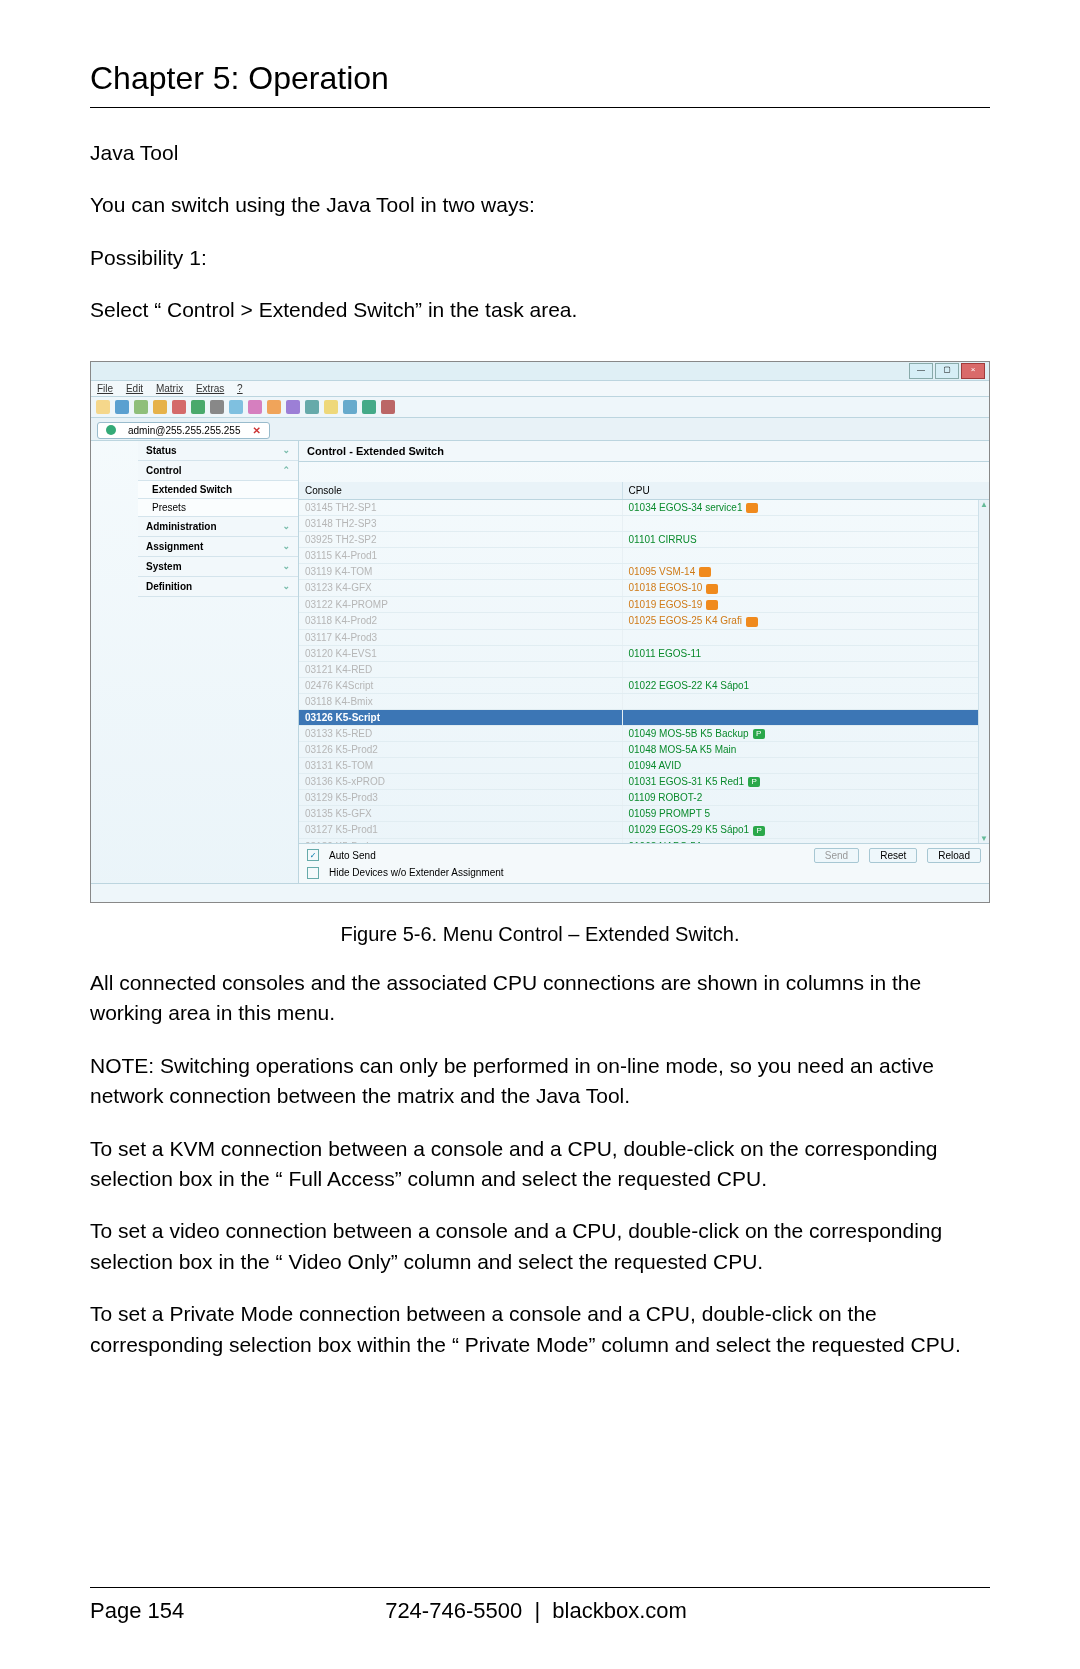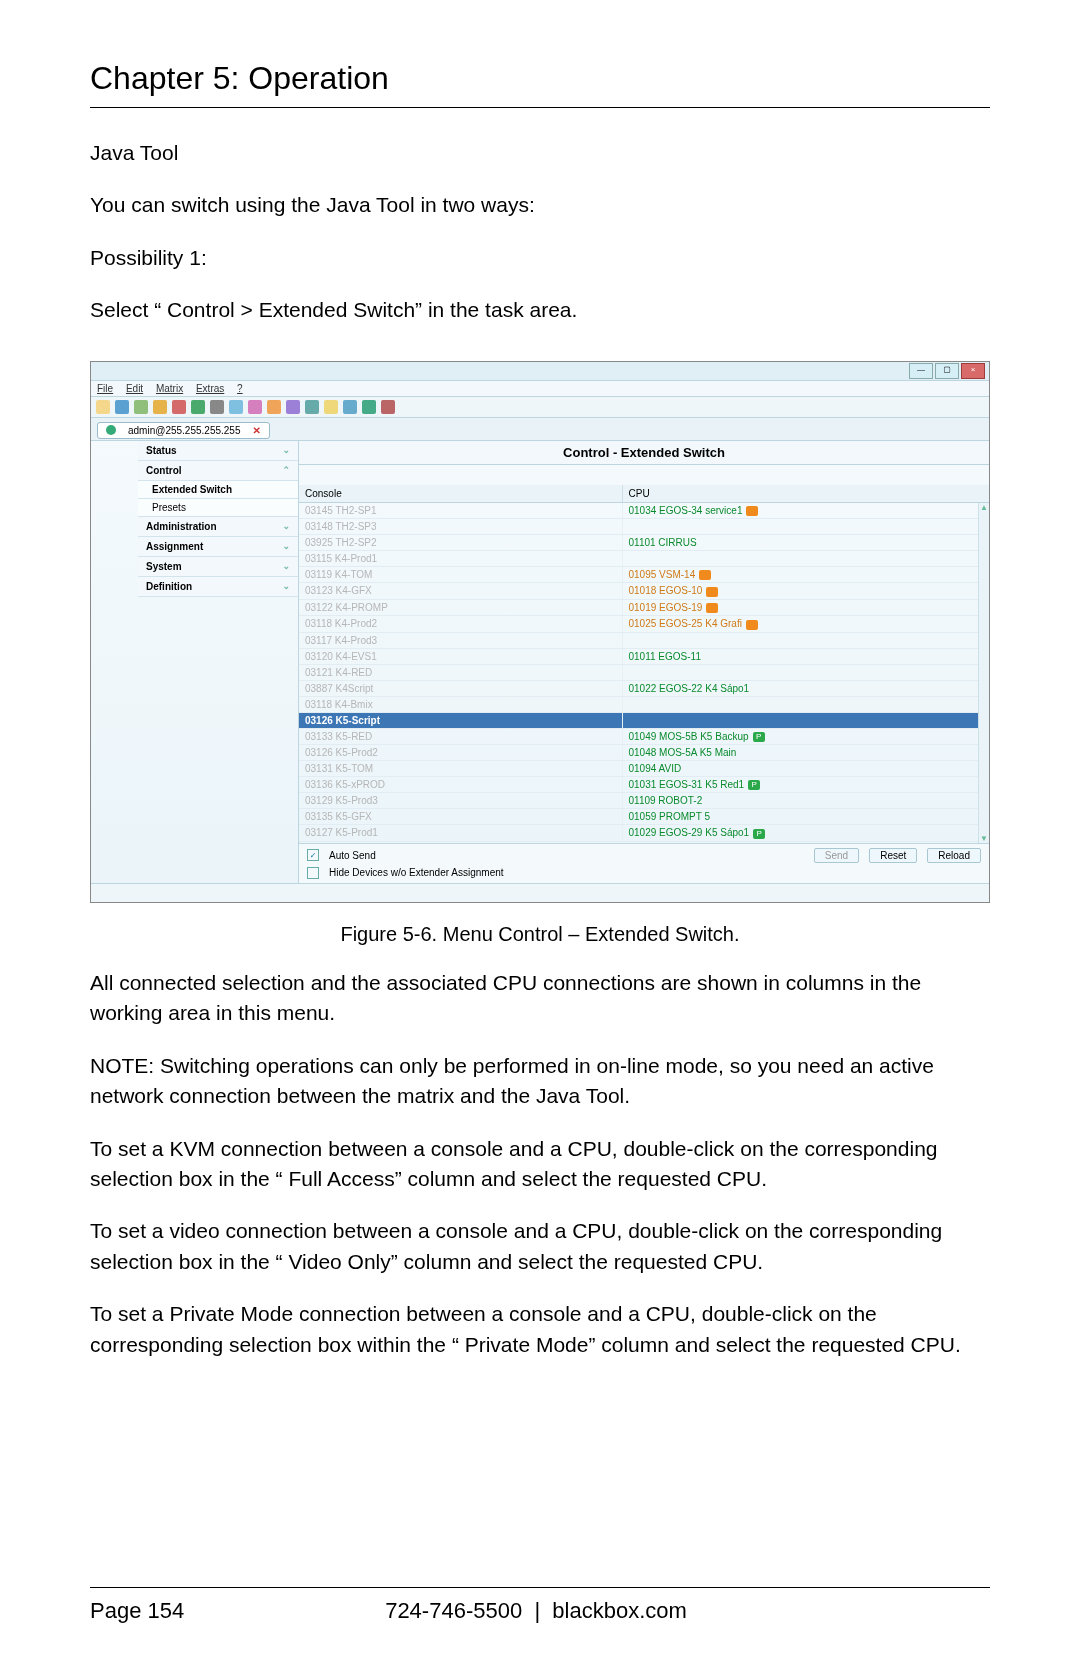--- a/index.html
+++ b/index.html
@@ -22,21 +22,21 @@
   .tabstrip { background:#e8f2f7; border-bottom:1px solid #bcd5df; height:22px; }
   .workspace { display:flex; height:calc(100% - 18px - 18px - 22px - 22px - 18px);padding-left:47px; }
   .statusbar { height:18px; border-top:1px solid #bcd5df; background:#eef6fa; }
   .sidebar { width:160px; font-size:10px; border-right:1px solid #bcd5df; }
   .sb-head, .sb-item { display:flex; justify-content:space-between; padding:4px 8px; border-bottom:1px solid #d4e4ec; background:#f2f8fb; }
   .sb-head { font-weight:bold; }
   .sb-sub { padding:3px 14px; border-bottom:1px solid #d4e4ec; background:#fafdfe; }
   .sb-sub.sel { font-weight:bold; }
   .chev { color:#7ba; font-size:9px; }
   .main { flex:1; display:flex; flex-direction:column; font-size:10px; }
-  .panel-title { font-weight:bold; padding:4px 8px; border-bottom:1px solid #bcd5df; background:#f2f8fb; font-size:13px;text-align:center; }
+  .panel-title { font-weight:bold; padding:4px 8px; border-bottom:1px solid #bcd5df; background:#f2f8fb; font-size:11px; }
   .tbl-head { display:flex; background:#e9f3f8; border-bottom:1px solid #bcd5df;margin-top:20px; }
   .tbl-head > div { padding:3px 6px; font-weight:normal; color:#000; }
   .col-con { width:45%; border-right:1px solid #cde0e9;}
   .col-cpu { flex:1; }
   .rows { flex:1; overflow:hidden; position:relative; }
   .row  { display:flex; border-bottom:1px solid #e1edf2; }
   .row > div { padding:2px 6px; white-space:nowrap; overflow:hidden; }
   .row .c1 { width:45%; color:#b6b6b6; border-right:1px solid #e8f0f4; }
   .row .c2 { flex:1; }
   .row.sel { background:#3c76b5; }
@@ -185,21 +185,21 @@
             </div>
             <div class="row">
               <div class="c1">03120  K4-EVS1</div>
               <div class="c2 cpu-green">01011  EGOS-11</div>
             </div>
             <div class="row">
               <div class="c1">03121  K4-RED</div>
               <div class="c2 "></div>
             </div>
             <div class="row">
-              <div class="c1">03887  K4Script</div>
+              <div class="c1">02476  K4Script</div>
               <div class="c2 cpu-green">01022  EGOS-22 K4 Sápo1</div>
             </div>
             <div class="row">
               <div class="c1">03118  K4-Bmix</div>
               <div class="c2 "></div>
             </div>
             <div class="row sel">
               <div class="c1">03126  K5-Script</div>
               <div class="c2 "></div>
             </div>
@@ -252,21 +252,21 @@
         <div class="footer-row" style="border-top:none;padding-top:0">
           <span class="chk" style="color:transparent">✓</span>
           <span>Hide Devices w/o Extender Assignment</span>
         </div>
       </div>
     </div>
     <div class="statusbar"></div>
   </div>
 
   <div class="caption">Figure 5-6. Menu Control – Extended Switch.</div>
-  <div class="body-text mt">All connected selection and the associated CPU connections are shown in columns in the working area in this menu.</div>
+  <div class="body-text mt">All connected consoles and the associated CPU connections are shown in columns in the working area in this menu.</div>
   <div class="body-text mt" style="padding-left:0">NOTE: Switching operations can only be performed in on-line mode, so you need an active network connection between the matrix and the Java Tool.</div>
   <div class="body-text mt">To set a KVM connection between a console and a CPU, double-click on the corresponding selection box in the “ Full Access” column and select the requested CPU.</div>
   <div class="body-text mt">To set a video connection between a console and a CPU, double-click on the corresponding selection box in the “ Video Only” column and select the requested CPU.</div>
   <div class="body-text mt">To set a Private Mode connection between a console and a CPU, double-click on the corresponding selection box within the “ Private Mode” column and select the requested CPU.</div>
 
   <div class="page-footer">
     <span>Page 154</span>
     <span class="center-info"><span>724-746-5500</span> &nbsp;|&nbsp; <span>blackbox.com</span></span>
     <span></span>
   </div>

